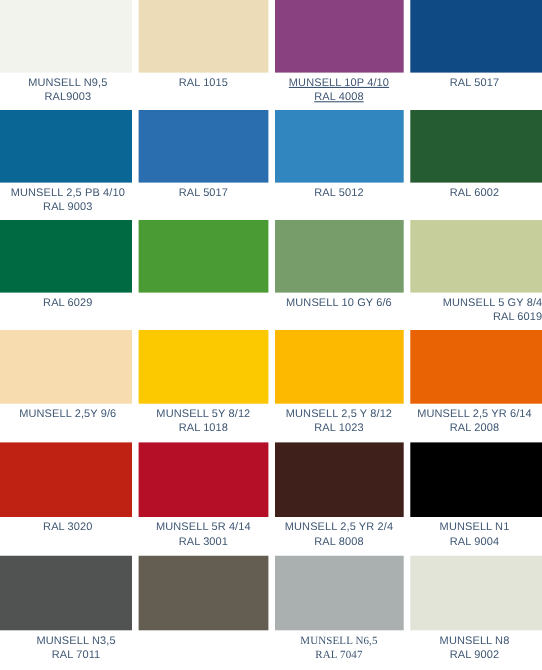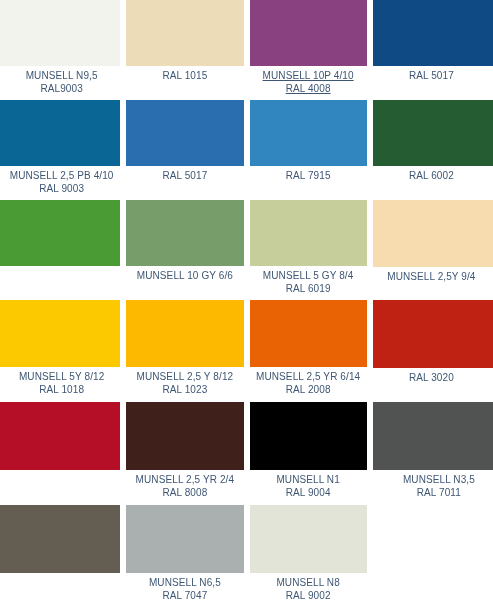--- a/index.html
+++ b/index.html
@@ -102,50 +102,56 @@
     <div class="swatch-cell r2">
       <div class="swatch-inner">
         <div class="swatch-chip" style="background: rgb(42, 110, 176);"></div>
       </div>
       <div class="swatch-label" style="color: rgb(62, 86, 115);"><span>RAL 5017</span></div>
     </div>
     <div class="swatch-cell r2">
       <div class="swatch-inner">
         <div class="swatch-chip" style="background: rgb(50, 134, 192);"></div>
       </div>
-      <div class="swatch-label" style="color: rgb(62, 86, 115);"><span>RAL 7915</span></div>
+      <div class="swatch-label" style="color: rgb(62, 86, 115);"><span>RAL 5012</span></div>
     </div>
     <div class="swatch-cell r2">
       <div class="swatch-inner">
         <div class="swatch-chip" style="background: rgb(38, 92, 49);"></div>
       </div>
       <div class="swatch-label" style="color: rgb(62, 86, 115);"><span>RAL 6002</span></div>
     </div>
     <div class="swatch-cell r3">
       <div class="swatch-inner">
+        <div class="swatch-chip" style="background: rgb(0, 106, 67);"></div>
+      </div>
+      <div class="swatch-label" style="color: rgb(62, 86, 115);"><span>RAL 6029</span></div>
+    </div>
+    <div class="swatch-cell r3">
+      <div class="swatch-inner">
         <div class="swatch-chip" style="background: rgb(74, 155, 51);"></div>
       </div>
     </div>
     <div class="swatch-cell r3">
       <div class="swatch-inner">
         <div class="swatch-chip" style="background: rgb(118, 157, 106);"></div>
       </div>
       <div class="swatch-label" style="color: rgb(62, 86, 115);"><span>MUNSELL 10 GY 6/6</span></div>
     </div>
     <div class="swatch-cell r3">
       <div class="swatch-inner">
         <div class="swatch-chip" style="background: rgb(198, 207, 155);"></div>
       </div>
-      <div class="swatch-label" style="color: rgb(62, 86, 115);"><span>MUNSELL 5 GY 8/4</span><br><span>RAL 6019</span></div>
+      <div class="swatch-label" style="color: rgb(62, 86, 115); text-align: right;"><span>MUNSELL 5 GY 8/4</span><br><span>RAL 6019</span></div>
     </div>
     <div class="swatch-cell r4">
       <div class="swatch-inner">
         <div class="swatch-chip" style="background: rgb(247, 220, 175);"></div>
       </div>
-      <div class="swatch-label" style="color: rgb(62, 86, 115);"><span>MUNSELL 2,5Y 9/4</span></div>
+      <div class="swatch-label" style="color: rgb(62, 86, 115);"><span>MUNSELL 2,5Y 9/6</span></div>
     </div>
     <div class="swatch-cell r4">
       <div class="swatch-inner">
         <div class="swatch-chip" style="background: rgb(252, 200, 0);"></div>
       </div>
       <div class="swatch-label" style="color: rgb(62, 86, 115); text-align: center;"><span>MUNSELL 5Y 8/12</span><br><span>RAL 1018</span></div>
     </div>
     <div class="swatch-cell r4">
       <div class="swatch-inner">
         <div class="swatch-chip" style="background: rgb(252, 185, 0);"></div>
@@ -161,20 +167,21 @@
     <div class="swatch-cell r5">
       <div class="swatch-inner">
         <div class="swatch-chip" style="background: rgb(191, 33, 19);"></div>
       </div>
       <div class="swatch-label" style="color: rgb(62, 86, 115);"><span>RAL 3020</span></div>
     </div>
     <div class="swatch-cell r5">
       <div class="swatch-inner">
         <div class="swatch-chip" style="background: rgb(180, 15, 39);"></div>
       </div>
+      <div class="swatch-label" style="color: rgb(62, 86, 115);"><span>MUNSELL 5R 4/14</span><br><span>RAL 3001</span></div>
     </div>
     <div class="swatch-cell r5">
       <div class="swatch-inner">
         <div class="swatch-chip" style="background: rgb(64, 32, 26);"></div>
       </div>
       <div class="swatch-label" style="color: rgb(62, 86, 115);"><span>MUNSELL 2,5 YR 2/4</span><br><span>RAL 8008</span></div>
     </div>
     <div class="swatch-cell r5">
       <div class="swatch-inner">
         <div class="swatch-chip" style="background: rgb(0, 0, 0);"></div>
@@ -189,21 +196,21 @@
     </div>
     <div class="swatch-cell r6">
       <div class="swatch-inner">
         <div class="swatch-chip" style="background: rgb(99, 94, 81);"></div>
       </div>
     </div>
     <div class="swatch-cell r6">
       <div class="swatch-inner">
         <div class="swatch-chip" style="background: rgb(170, 176, 176);"></div>
       </div>
-      <div class="swatch-label" style="color: rgb(62, 86, 115);"><span>MUNSELL N6,5</span><br><span>RAL 7047</span></div>
+      <div class="swatch-label" style="color: rgb(62, 86, 115); font-family: Liberation Serif, serif;"><span>MUNSELL N6,5</span><br><span>RAL 7047</span></div>
     </div>
     <div class="swatch-cell r6">
       <div class="swatch-inner">
         <div class="swatch-chip" style="background: rgb(226, 228, 216);"></div>
       </div>
       <div class="swatch-label" style="color: rgb(62, 86, 115);"><span>MUNSELL N8</span><br><span>RAL 9002</span></div>
     </div>
   </main>
 
 </body></html>

